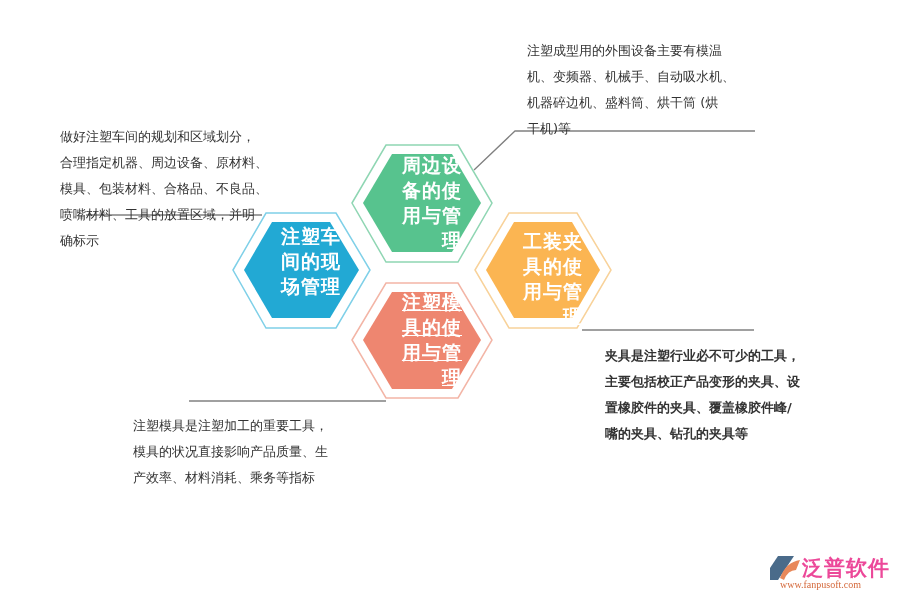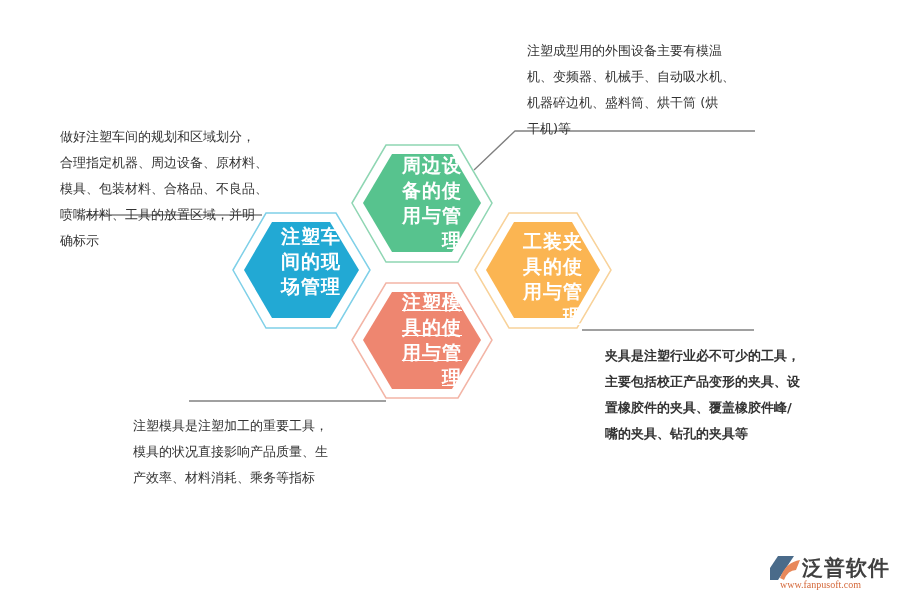--- a/index.html
+++ b/index.html
@@ -1,21 +1,21 @@
 <!DOCTYPE html>
 <html><head>
   <meta charset="utf-8">
   <style>
     html, body { margin:0; padding:0; }
     body { width:900px; height:600px; background:#ffffff; position:relative; overflow:hidden; font-family:"DejaVu Sans", sans-serif; }
     #canvas { position:absolute; left:0; top:0; }
     .note { position:absolute; font-size:13px; line-height:26px; color:#333333; white-space:pre-line; font-family:"DejaVu Sans", sans-serif; }
     .hex-label { position:absolute; color:#ffffff; font-weight:bold; font-size:19px; line-height:25px; text-align:right; font-family:"DejaVu Serif", serif; letter-spacing:1px; white-space:pre-line; }
     .logo { position:absolute; left:766px; top:554px; width:130px; height:40px; }
-    .logo-name { position:absolute; left:36px; top:0px; font-size:21px; color:#404040; font-weight:bold; letter-spacing:1px; font-family:"DejaVu Sans", sans-serif; white-space:nowrap; }
+    .logo-name { position:absolute; left:36px; top:0px; font-size:21px; color:#ec4899; font-weight:bold; letter-spacing:1px; font-family:"DejaVu Sans", sans-serif; white-space:nowrap; }
     .logo-url { position:absolute; left:14px; top:25px; font-size:10px; color:#d4683a; font-family:Liberation Serif, serif; white-space:nowrap; }
   </style>
 </head>
 <body>
 
 <svg id="canvas" width="900" height="600" viewBox="0 0 900 600">
 
   <polyline points="474,170 515,131 755,131" fill="none" stroke="#808080" stroke-width="1.3"></polyline>
   <line x1="86" y1="215" x2="262" y2="215" stroke="#808080" stroke-width="1.3"></line>
   <line x1="582" y1="330" x2="754" y2="330" stroke="#808080" stroke-width="1.3"></line>

